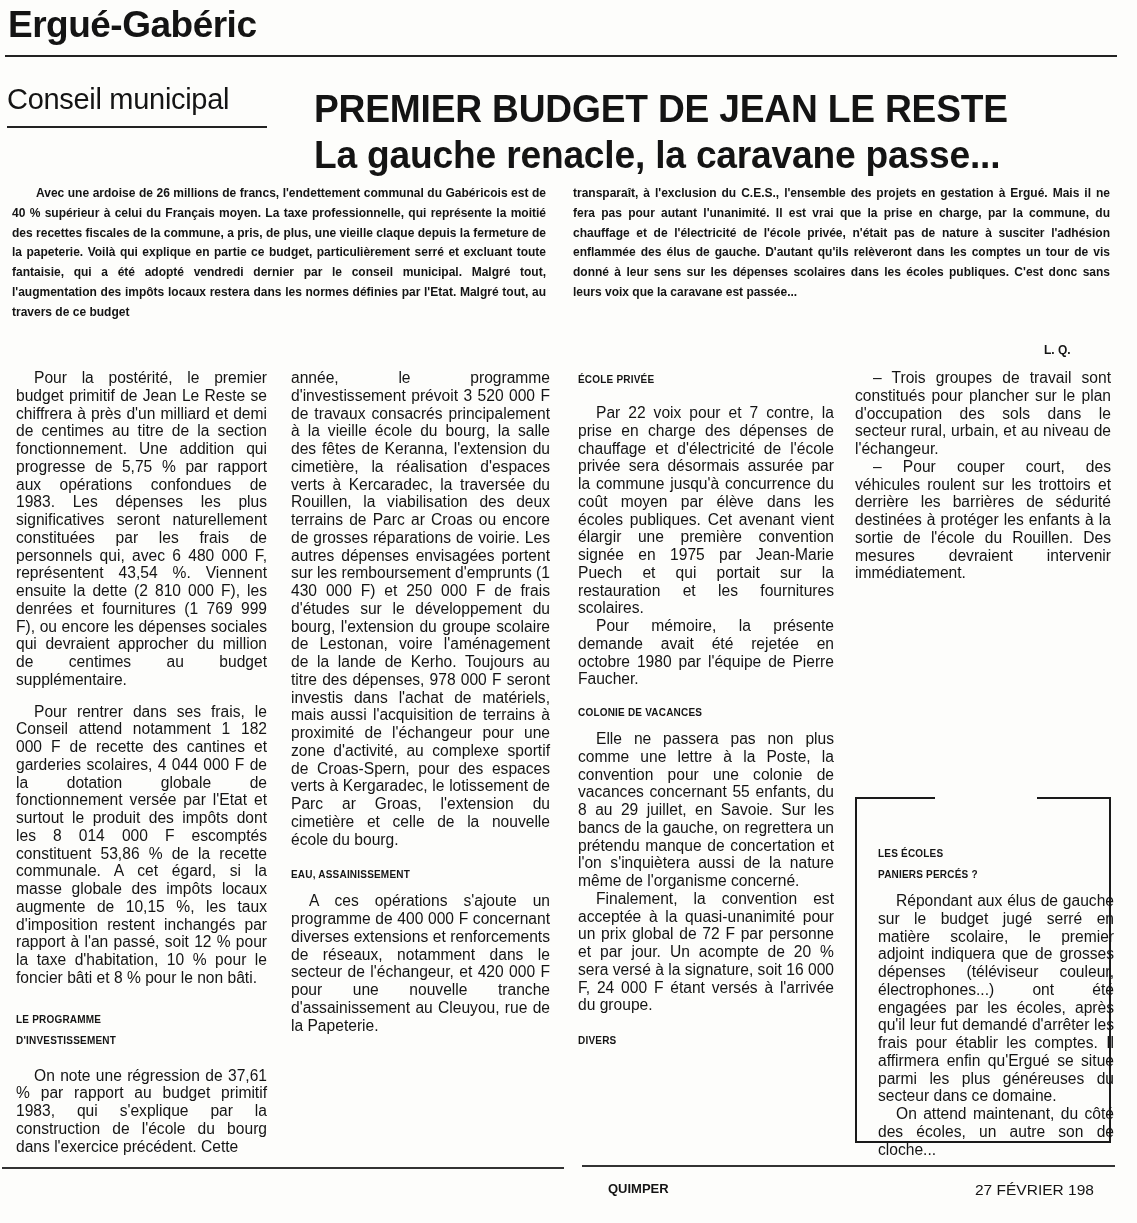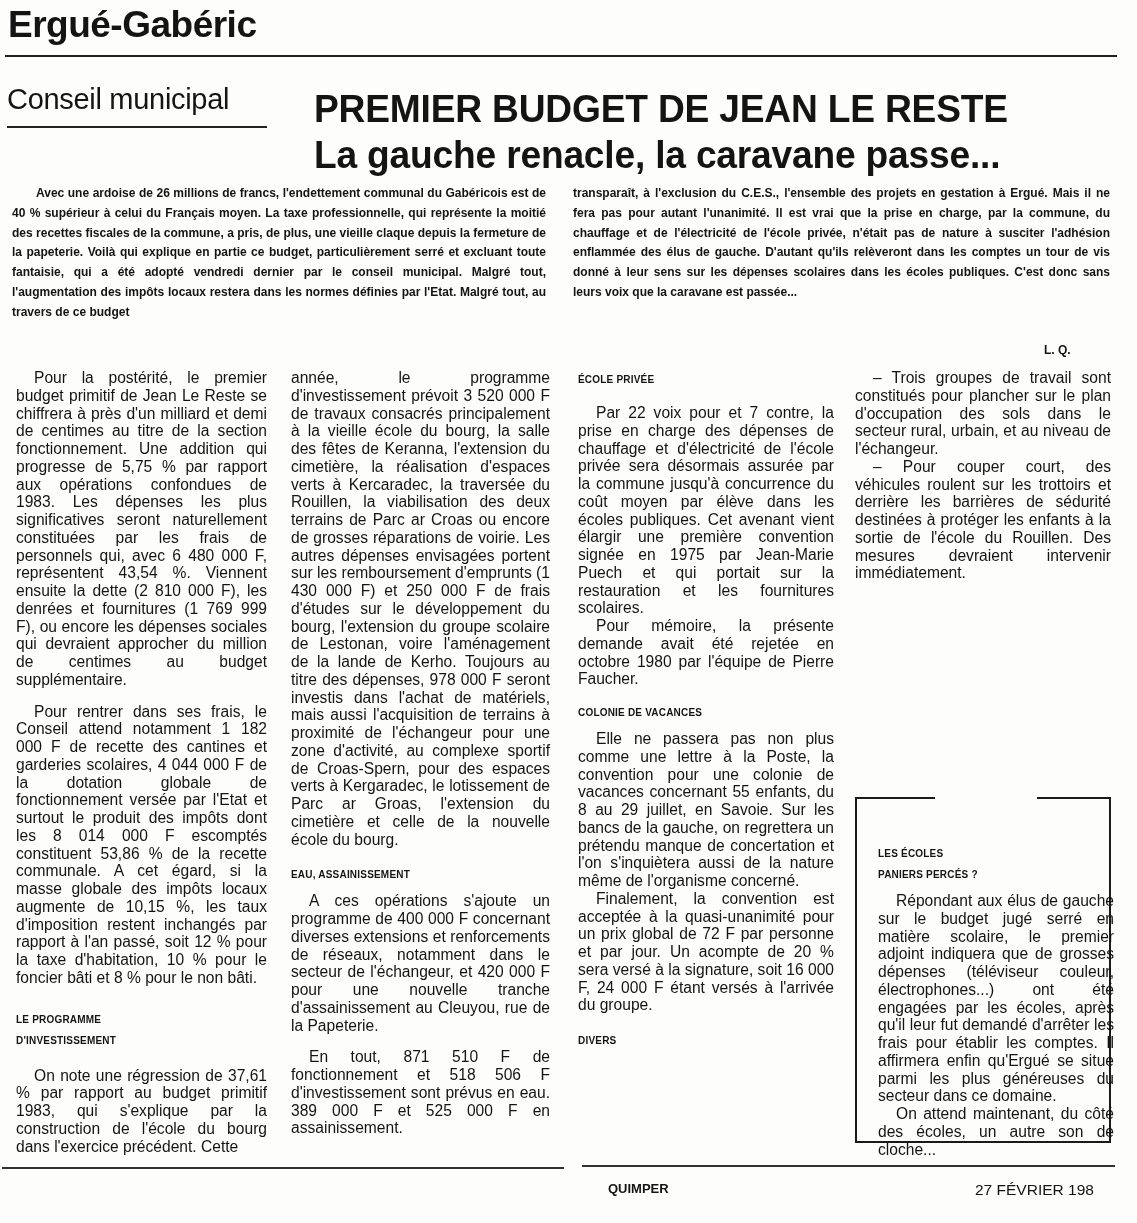--- a/index.html
+++ b/index.html
@@ -74,21 +74,20 @@
   <p class="ind">On note une régression de 37,61 % par rapport au budget primitif 1983, qui s'explique par la construction de l'école du bourg dans l'exercice précédent. Cette</p>
 </div>
 
 <div class="abs col" id="col2">
   <p>année, le programme d'investissement prévoit 3 520 000 F de travaux consacrés principalement à la vieille école du bourg, la salle des fêtes de Keranna, l'extension du cimetière, la réalisation d'espaces verts à Kercaradec, la traversée du Rouillen, la viabilisation des deux terrains de Parc ar Croas ou encore de grosses réparations de voirie. Les autres dépenses envisagées portent sur les remboursement d'emprunts (1 430 000 F) et 250 000 F de frais d'études sur le développement du bourg, l'extension du groupe scolaire de Lestonan, voire l'aménagement de la lande de Kerho. Toujours au titre des dépenses, 978 000 F seront investis dans l'achat de matériels, mais aussi l'acquisition de terrains à proximité de l'échangeur pour une zone d'activité, au complexe sportif de Croas-Spern, pour des espaces verts à Kergaradec, le lotissement de Parc ar Groas, l'extension du cimetière et celle de la nouvelle école du bourg.</p>
   <div class="gap" style="height:16px"></div>
   <h3>EAU, ASSAINISSEMENT</h3>
   <div class="gap-s"></div>
   <p class="ind">A ces opérations s'ajoute un programme de 400 000 F concernant diverses extensions et renforcements de réseaux, notamment dans le secteur de l'échangeur, et 420 000 F pour une nouvelle tranche d'assainissement au Cleuyou, rue de la Papeterie.</p>
   <div class="gap"></div>
-  <p class="ind">En tout, 871 510 F de fonctionnement et 518 506 F d'investissement sont prévus en eau. 389 000 F et 525 000 F en assainissement.</p>
 </div>
 
 <div class="abs col" id="col3">
   <h3>ÉCOLE PRIVÉE</h3>
   <div class="gap"></div>
   <p class="ind">Par 22 voix pour et 7 contre, la prise en charge des dépenses de chauffage et d'électricité de l'école privée sera désormais assurée par la commune jusqu'à concurrence du coût moyen par élève dans les écoles publiques. Cet avenant vient élargir une première convention signée en 1975 par Jean-Marie Puech et qui portait sur la restauration et les fournitures scolaires.</p>
   <p class="ind">Pour mémoire, la présente demande avait été rejetée en octobre 1980 par l'équipe de Pierre Faucher.</p>
   <div class="gap"></div>
   <h3>COLONIE DE VACANCES</h3>
   <div class="gap-s"></div>

